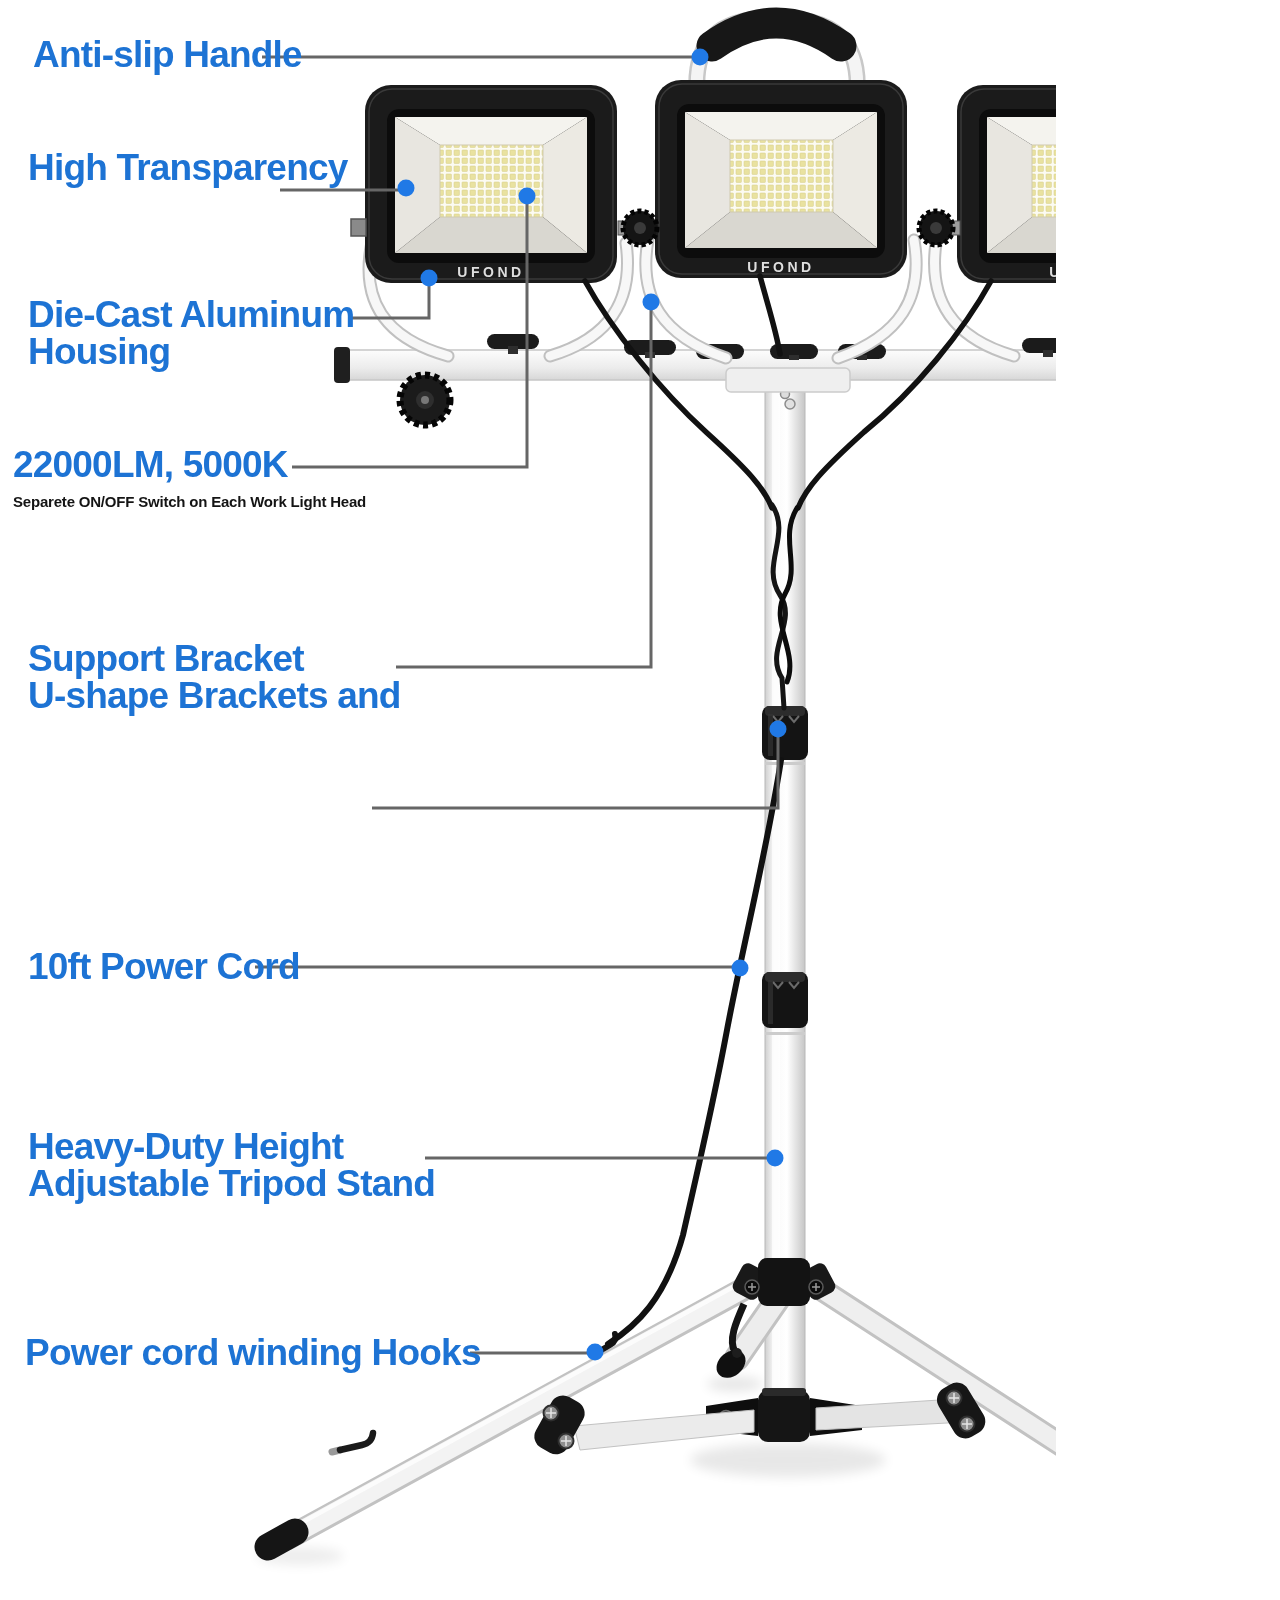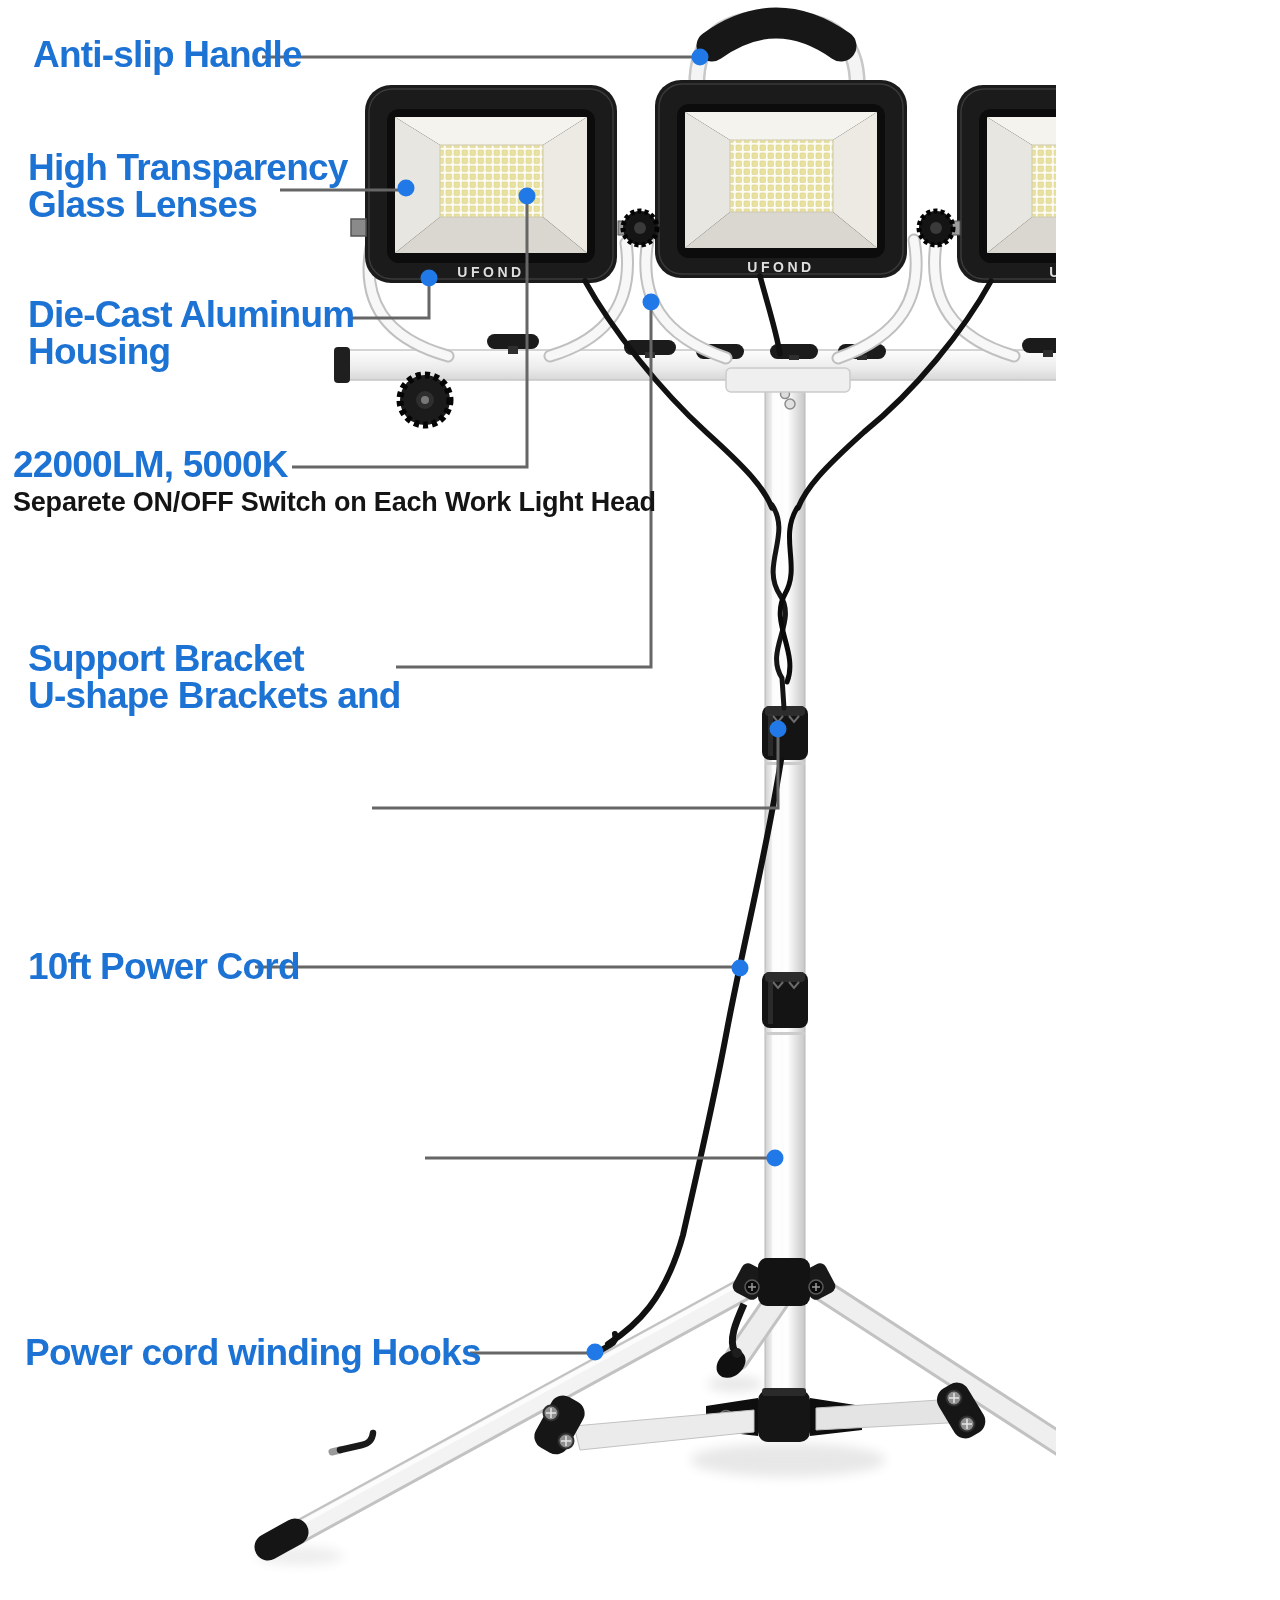--- a/index.html
+++ b/index.html
@@ -1,21 +1,21 @@
 <!DOCTYPE html>
 <html><head>
 <meta charset="utf-8">
 <style>
   html,body{margin:0;padding:0;background:#fff;}
   #stage{position:relative;width:1056px;height:1600px;background:#ffffff;overflow:hidden;
          font-family:"Liberation Sans",sans-serif;border-radius:17px;}
   #product-svg{position:absolute;left:0;top:0;width:1280px;height:1600px;}
   .callout{position:absolute;color:#1d73d4;font-weight:bold;font-size:37px;line-height:37px;
            letter-spacing:-0.8px;white-space:nowrap;}
-  .callout .note{color:#141414;font-size:27px;line-height:24px;letter-spacing:-0.2px;
+  .callout .note{color:#141414;font-size:15px;line-height:24px;letter-spacing:-0.2px;
                  margin-top:7px;font-weight:bold;}
 </style>
 </head>
 <body>
 
 <div id="stage">
 
   <svg id="product-svg" viewBox="0 0 1280 1600">
     <defs>
       <pattern id="ledchips" width="8" height="8" patternUnits="userSpaceOnUse">
@@ -276,21 +276,20 @@
       <circle cx="595" cy="1352" r="8.5"></circle>
     </g>
   </svg>
 
   <div class="callout" style="left:33px;top:36px">
     <span>Anti-slip Handle</span>
   </div>
 
   <div class="callout" style="left:28px;top:149px">
     <div>High Transparency</div>
-    <div>Glass Lenses</div>
   </div>
 
   <div class="callout" style="left:28px;top:296px">
     <div>Die-Cast Aluminum</div>
     <div>Housing</div>
   </div>
 
   <div class="callout" style="left:13px;top:446px">
     <div>22000LM, 5000K</div>
     <div class="note">Separete ON/OFF Switch on Each Work Light Head</div>
@@ -299,18 +298,22 @@
   <div class="callout" style="left:28px;top:640px">
     <div>Support Bracket</div>
     <div>U-shape Brackets and</div>
   </div>
 
 
   <div class="callout" style="left:28px;top:948px">
     <span>10ft Power Cord</span>
   </div>
 
+  <div class="callout" style="left:28px;top:1128px">
+    <div>Heavy-Duty Height</div>
+    <div>Adjustable Tripod Stand</div>
+  </div>
 
   <div class="callout" style="left:25px;top:1334px">
     <span>Power cord winding Hooks</span>
   </div>
 
 </div>
 
 </body></html>

